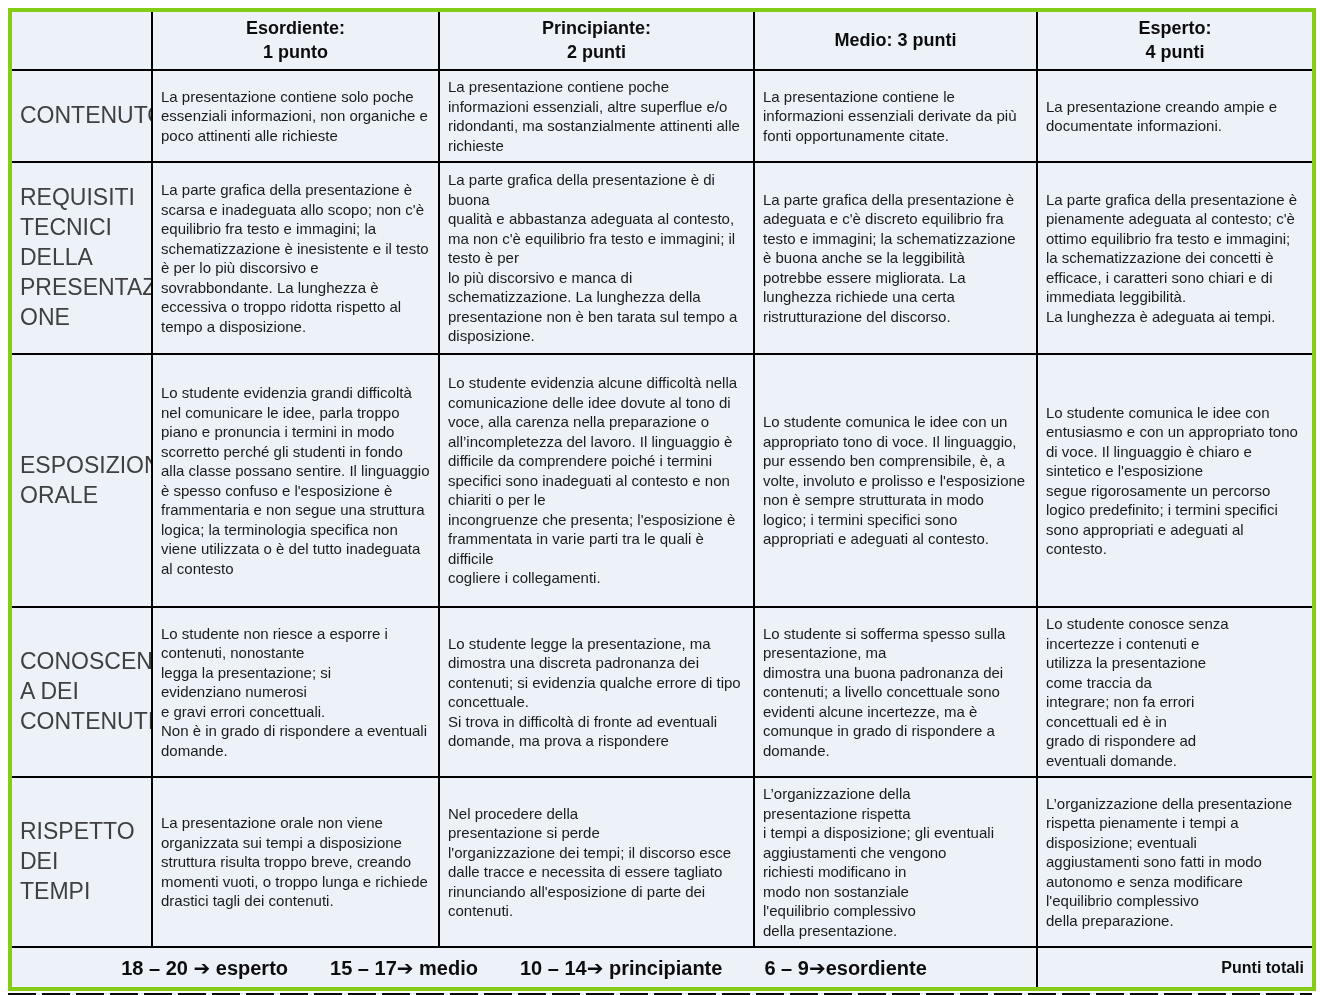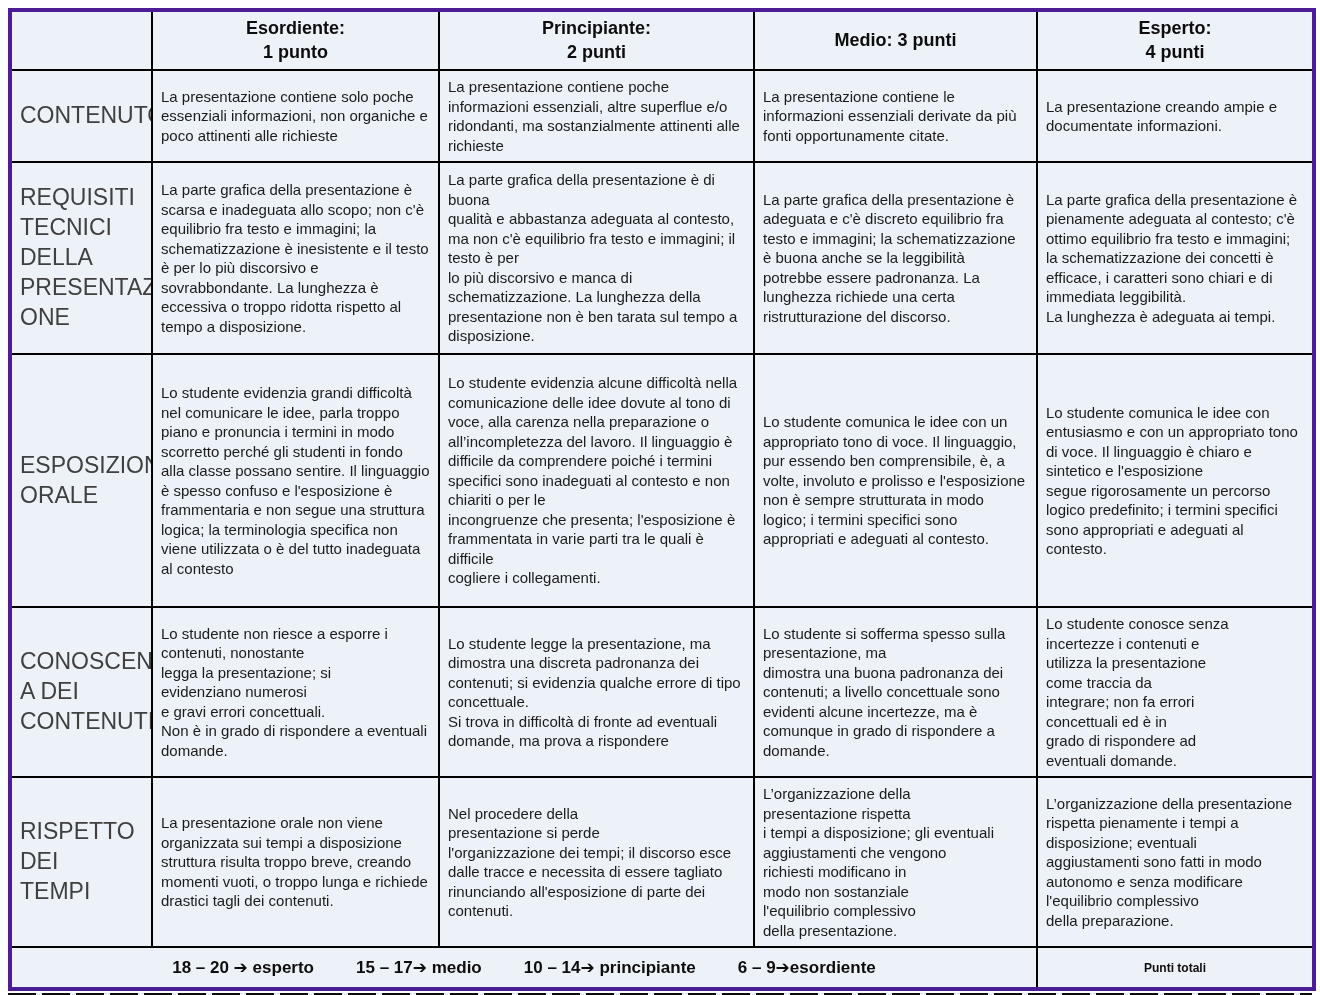--- a/index.html
+++ b/index.html
@@ -14,21 +14,21 @@
     height: 995px;
     background: #ffffff;
     box-sizing: border-box;
     padding: 8px 8px 0 8px;
     overflow: hidden;
   }
   table.rubric {
     border-collapse: collapse;
     table-layout: fixed;
     width: 1304px;
-    border: 4px solid #4c1d95;
+    border: 4px solid #84cc16;
   }
   table.rubric th,
   table.rubric td {
     border: 2px solid #000000;
     background: #edf1f8;
     vertical-align: middle;
     padding: 4px 8px;
     box-sizing: border-box;
     overflow: hidden;
   }
@@ -57,34 +57,34 @@
   }
   tr.hdr   { height: 60px; }
   tr.r0    { height: 92px; }
   tr.r1    { height: 192px; }
   tr.r2    { height: 253px; }
   tr.r3    { height: 170px; }
   tr.r4    { height: 170px; }
   tr.foot  { height: 42px; }
   td.scale-cell {
     font-weight: bold;
-    font-size: 17px;
+    font-size: 20px;
     color: #0d0d0d;
   }
   .scale-line {
     display: flex;
     justify-content: center;
     align-items: center;
     gap: 42px;
     white-space: nowrap;
   }
   td.total-cell {
     font-weight: bold;
-    font-size: 12px;
-    text-align: center;
+    font-size: 16px;
+    text-align: right;
     padding-left: 12px;
     color: #0d0d0d;
   }
   .dash-strip {
     width: 1304px;
     height: 5px;
     margin-top: 2px;
     background: repeating-linear-gradient(90deg, #0a0a0a 0 28px, #e9edf5 28px 34px);
   }
 </style>
@@ -125,21 +125,21 @@
       <td class="row-label align-center">REQUISITI
 TECNICI
 DELLA
 PRESENTAZI
 ONE</td>
       <td class="cell">La parte grafica della presentazione è scarsa e inadeguata allo scopo; non c'è equilibrio fra testo e immagini; la
 schematizzazione è inesistente e il testo è per lo più discorsivo e sovrabbondante. La lunghezza è eccessiva o troppo ridotta rispetto al tempo a disposizione.</td>
       <td class="cell">La parte grafica della presentazione è di buona
 qualità e abbastanza adeguata al contesto, ma non c'è equilibrio fra testo e immagini; il testo è per
 lo più discorsivo e manca di schematizzazione. La lunghezza della presentazione non è ben tarata sul tempo a disposizione.</td>
-      <td class="cell">La parte grafica della presentazione è adeguata e c'è discreto equilibrio fra testo e immagini; la schematizzazione è buona anche se la leggibilità potrebbe essere padronanza. La lunghezza richiede una certa ristrutturazione del discorso.</td>
+      <td class="cell">La parte grafica della presentazione è adeguata e c'è discreto equilibrio fra testo e immagini; la schematizzazione è buona anche se la leggibilità potrebbe essere migliorata. La lunghezza richiede una certa ristrutturazione del discorso.</td>
       <td class="cell">La parte grafica della presentazione è pienamente adeguata al contesto; c'è ottimo equilibrio fra testo e immagini; la schematizzazione dei concetti è efficace, i caratteri sono chiari e di immediata leggibilità.
 La lunghezza è adeguata ai tempi.</td>
     </tr>
 
     <tr class="r2">
       <td class="row-label align-center">ESPOSIZIONE
 ORALE</td>
       <td class="cell">Lo studente evidenzia grandi difficoltà nel comunicare le idee, parla troppo piano e pronuncia i termini in modo scorretto perché gli studenti in fondo alla classe possano sentire. Il linguaggio è spesso confuso e l'esposizione è frammentaria e non segue una struttura logica; la terminologia specifica non viene utilizzata o è del tutto inadeguata al contesto</td>
       <td class="cell">Lo studente evidenzia alcune difficoltà nella comunicazione delle idee dovute al tono di voce, alla carenza nella preparazione o all’incompletezza del lavoro. Il linguaggio è difficile da comprendere poiché i termini specifici sono inadeguati al contesto e non chiariti o per le
 incongruenze che presenta; l'esposizione è frammentata in varie parti tra le quali è difficile

